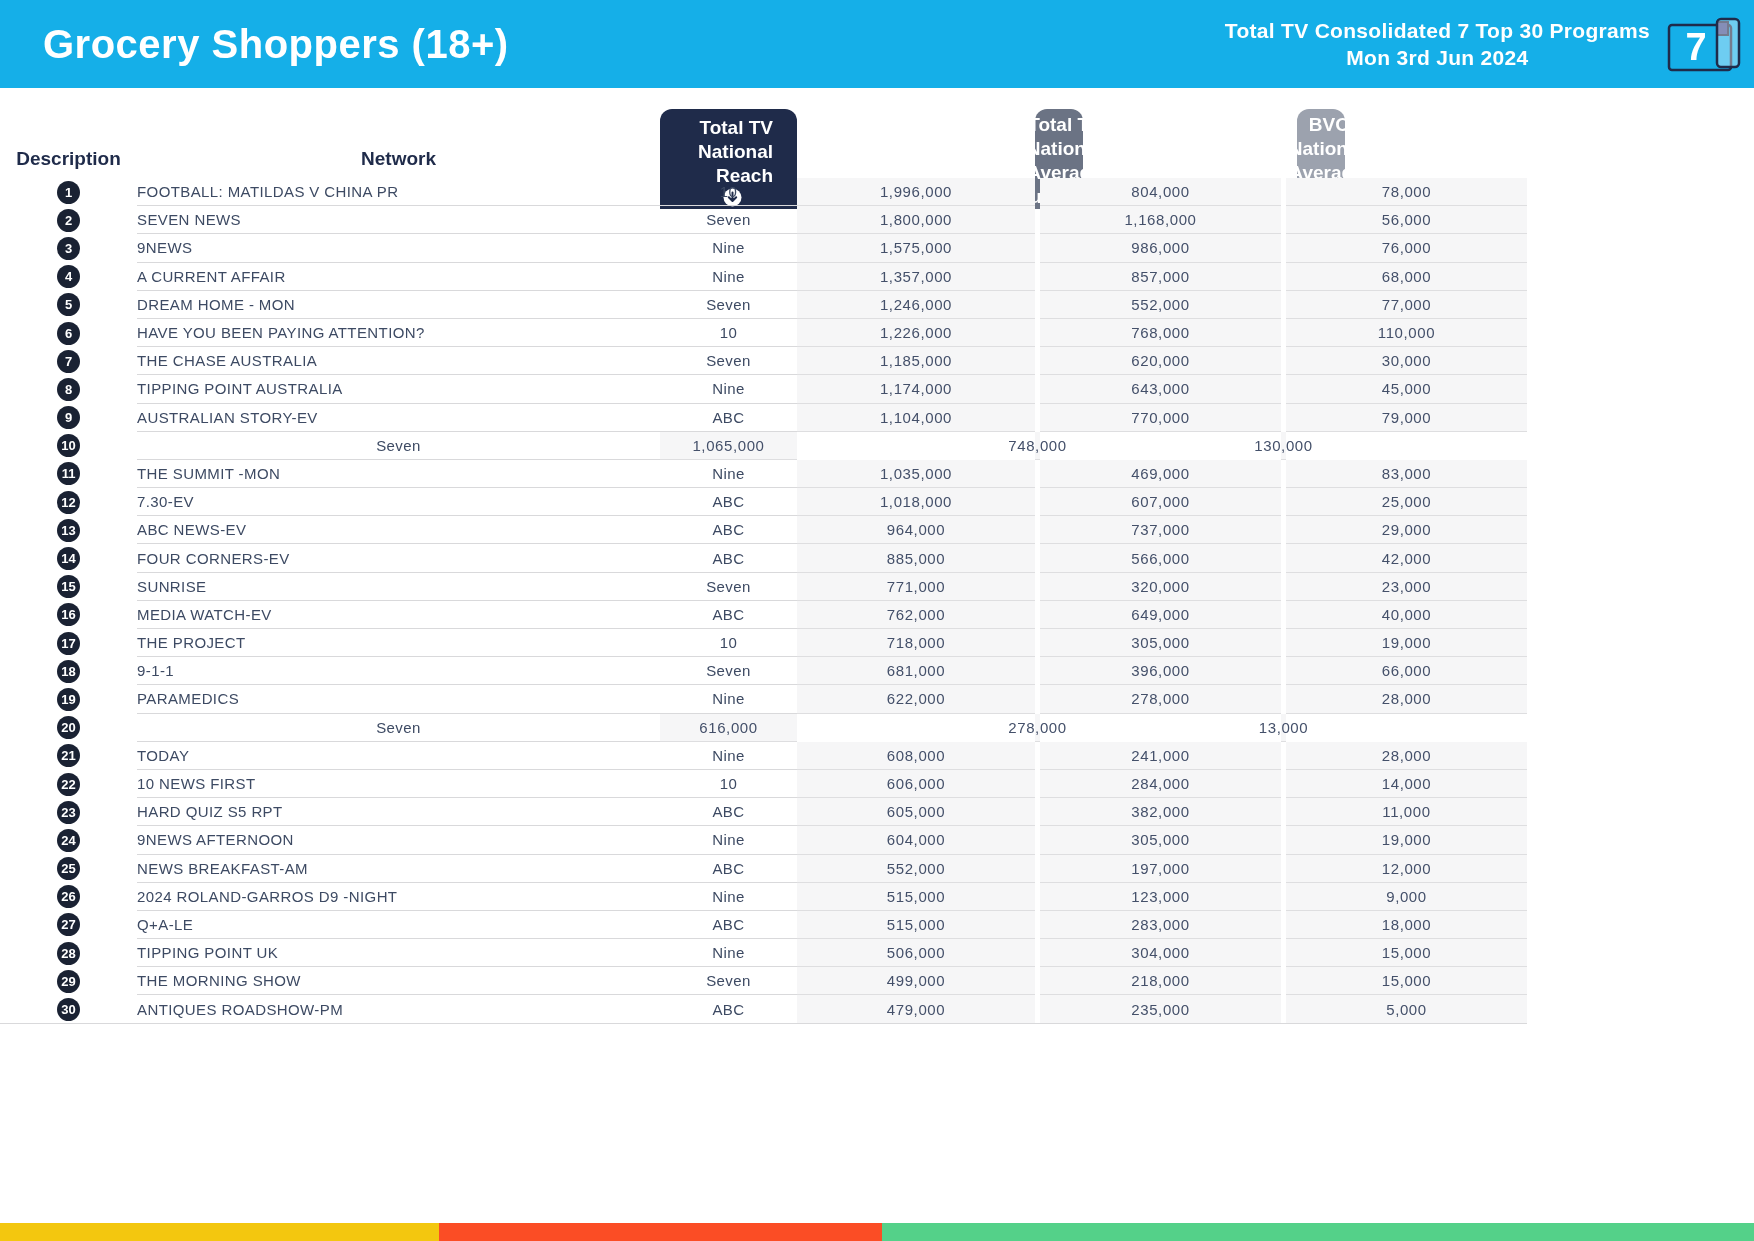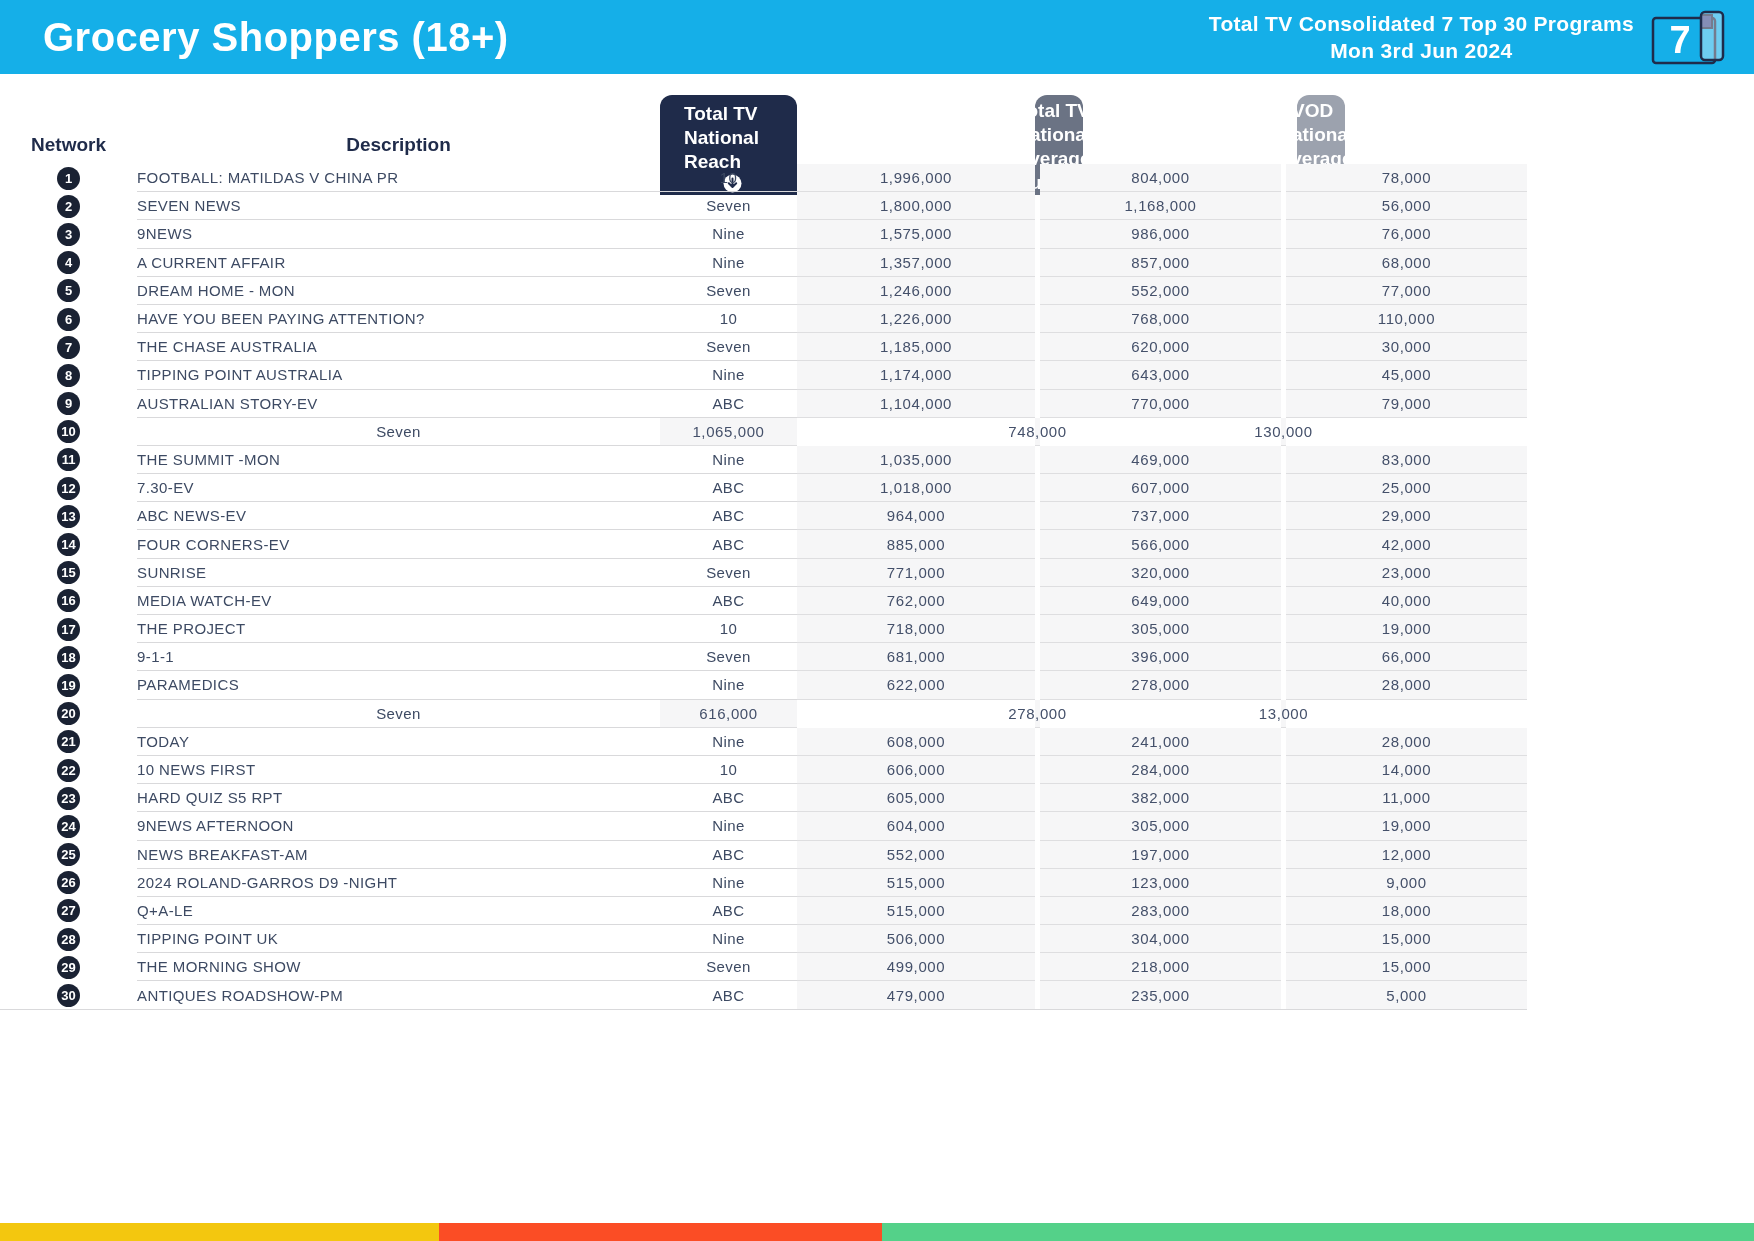--- a/index.html
+++ b/index.html
@@ -1,26 +1,26 @@
 <!DOCTYPE html>
 <html style="--accent: #15AFE8; --navy: #1F2B4A; --midgray: #6B7384; --lightgray: #9CA2AE; --badge: #1A2233; --text: #3D4A63; --border: #D9D9DB; --colbg: #F6F6F7;"><head>
 <meta charset="utf-8">
 <style>
   * { box-sizing: border-box; margin: 0; padding: 0; }
   html, body { width: 1754px; height: 1241px; overflow: hidden; background: #fff; }
   body { font-family: "Liberation Sans", "DejaVu Sans", sans-serif; position: relative; }
 
   
   .app-header {
-    height: 74px;
+    height: 88px;
     background: var(--accent, #15AFE8);
     display: flex;
     align-items: center;
     justify-content: space-between;
-    padding: 0 20px 0 43px;
+    padding: 0 4px 0 43px;
   }
   .app-title {
     color: #fff;
     font-size: 40px;
     font-weight: bold;
     letter-spacing: 0.5px;
   }
   .header-right { display: flex; align-items: center; }
   .subtitle { text-align: center; color: #fff; font-weight: bold; font-size: 21px; line-height: 27px; letter-spacing: 0.3px; margin-right: 16px; }
   .tv-icon { width: 84px; height: 64px; position: relative; }
@@ -32,21 +32,21 @@
     grid-template-columns: 137px 523px 137px 238px 5px 241px 5px 241px;
   }
   .thead { margin-top: 21px; height: 66px; }
   .th {
     display: flex; align-items: center; justify-content: center;
     color: var(--navy, #1F2B4A);
     font-weight: bold; font-size: 19px;
   }
   .th.block {
     color: #fff;
-    text-align: left;
+    text-align: right;
     border-radius: 12px 12px 0 0;
     line-height: 24px;
     padding: 4px 24px 0 24px;
     flex-wrap: wrap;
     align-content: center;
   }
   .th.block-reach { background: var(--navy, #1F2B4A); }
   .th.block-avg   { background: var(--midgray, #6B7384); }
   .th.block-bvod  { background: var(--lightgray, #9CA2AE); margin-left: 16px; }
   .sort-icon { margin-left: 7px; vertical-align: -3px; }
@@ -104,22 +104,22 @@
         <rect x="51" y="10" width="11" height="13" fill="#3A4A8C" stroke="#1F2B4A" stroke-width="2"></rect>
         <rect x="51" y="7" width="22" height="48" rx="4" fill="rgba(255,255,255,0.38)" stroke="#1F2B4A" stroke-width="2.5"></rect>
         <text x="30" y="48" text-anchor="middle" font-size="38" font-weight="bold" fill="#ffffff" font-family="Liberation Sans, sans-serif">7</text>
       </svg>
     </div>
   </div>
 </header>
 
 <main class="table-wrap">
   <div class="thead grid-cols">
+    <div class="th">Description</div>
     <div class="th">Network</div>
-    <div class="th">Description</div>
     <div class="th block block-reach">
       <span>Total TV National Reach</span>
       <svg class="sort-icon" width="19" height="19" viewBox="0 0 19 19">
         <circle cx="9.5" cy="9.5" r="9" fill="#ffffff"></circle>
         <path d="M9.5 4.5 v8 M5.8 9.2 L9.5 13 L13.2 9.2" fill="none" stroke="#1F2B4A" stroke-width="2" stroke-linecap="round" stroke-linejoin="round"></path>
       </svg>
     </div>
     <div class="th"></div>
     <div class="th block block-avg">Total TV National Average Audience</div>
     <div class="th"></div>

